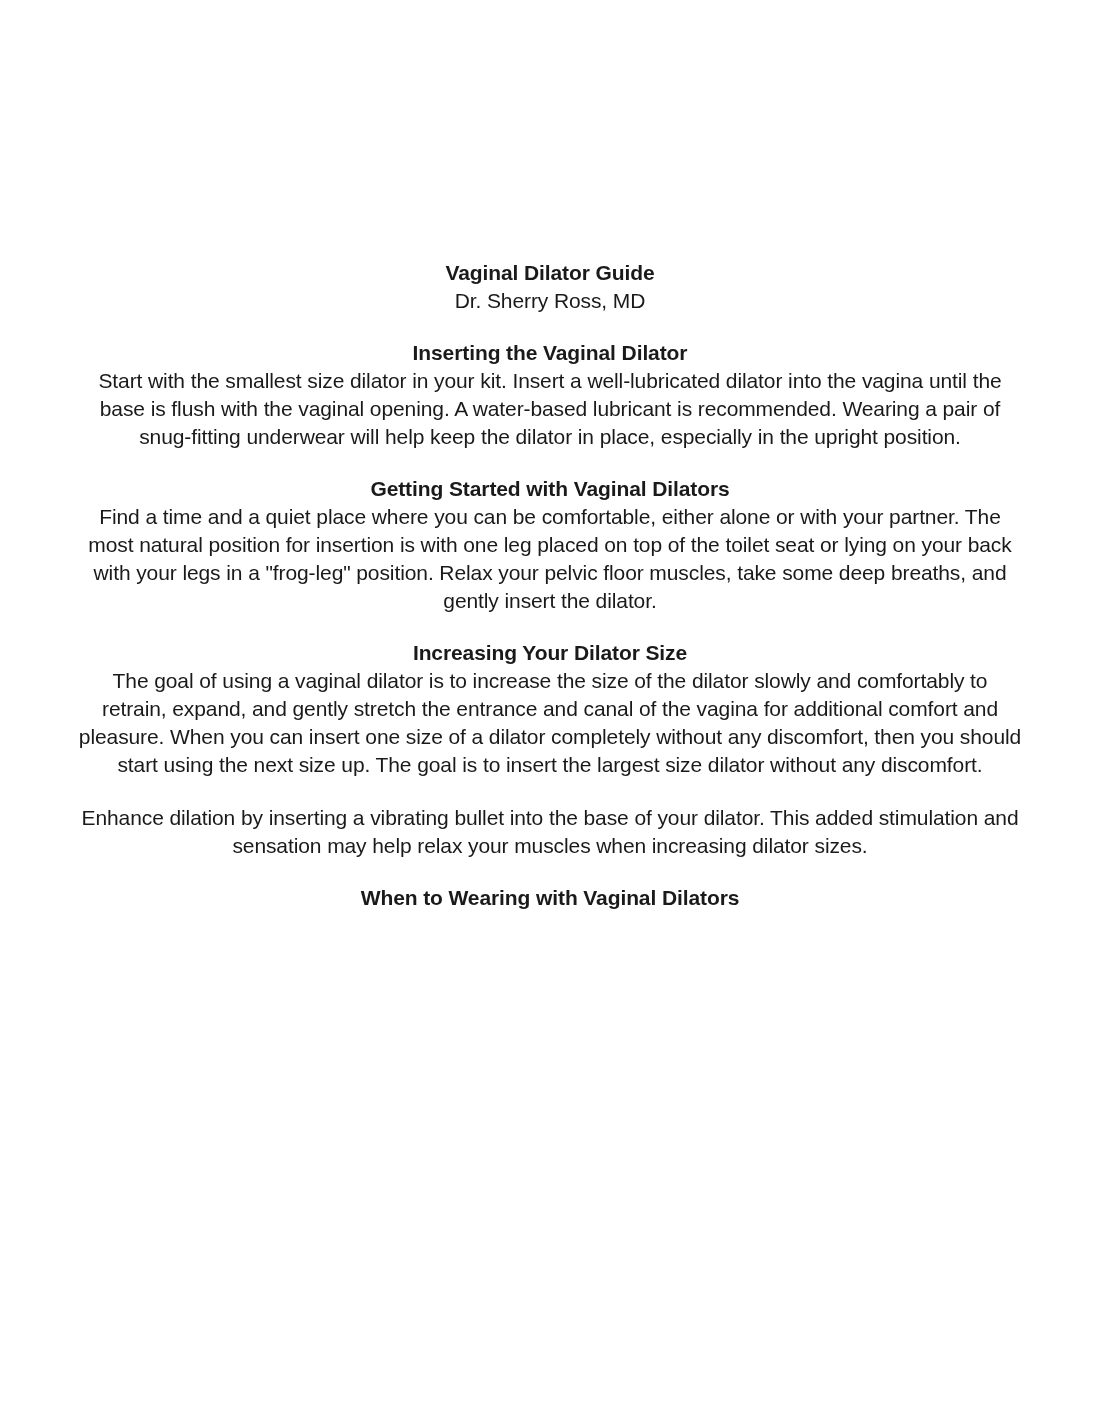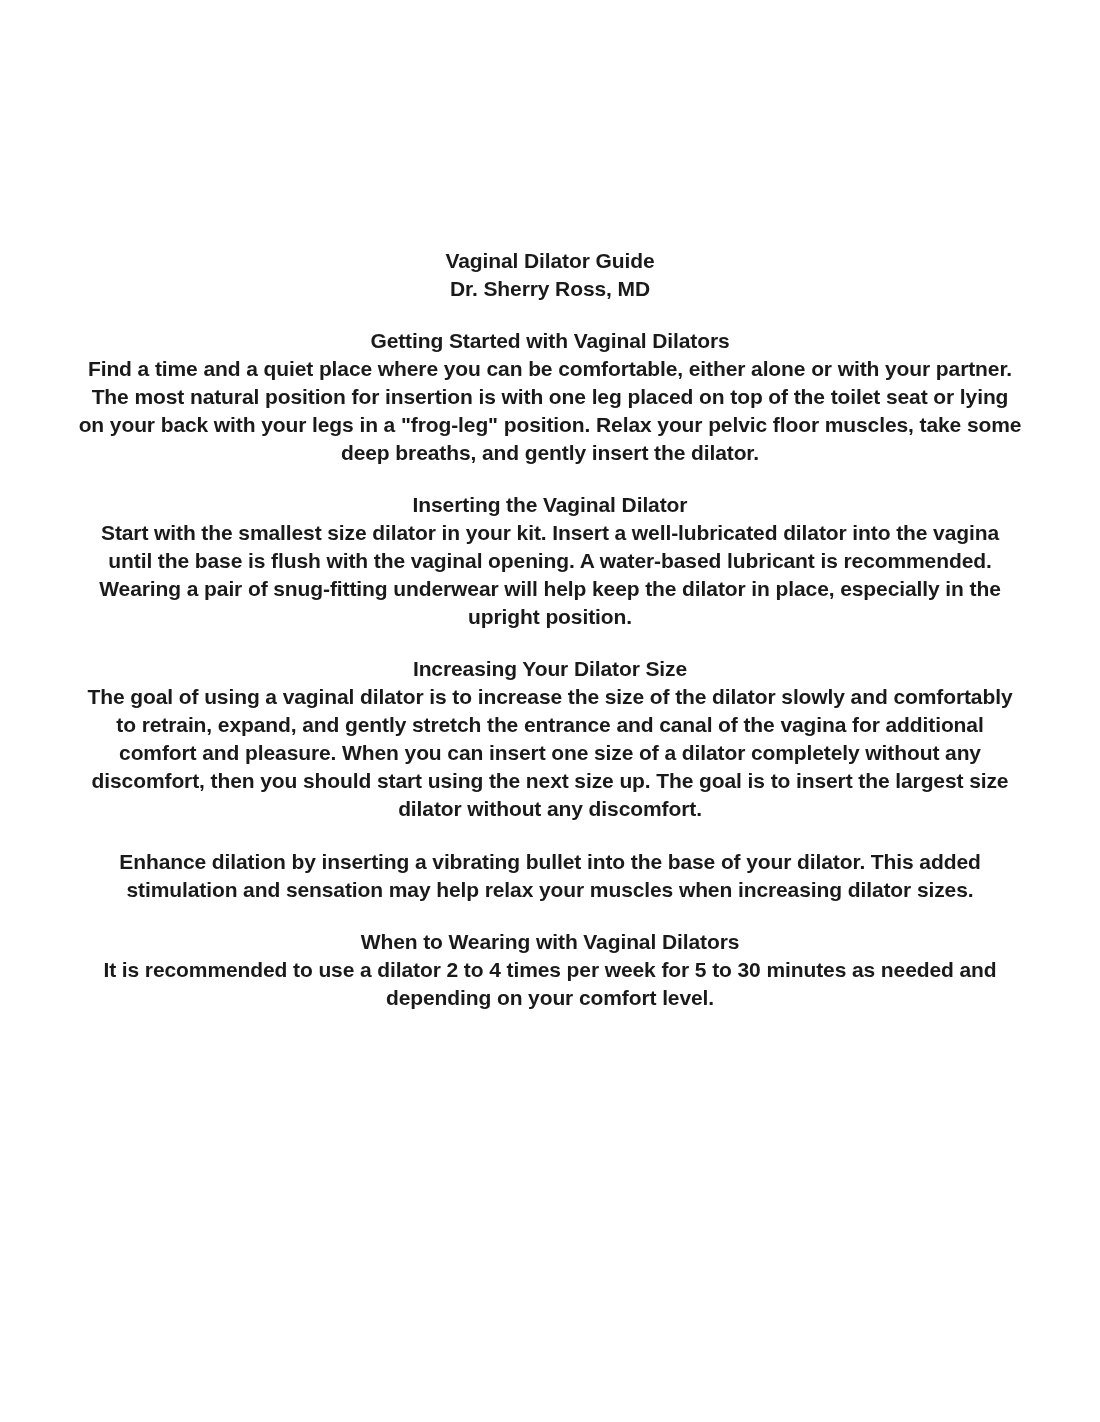--- a/index.html
+++ b/index.html
@@ -9,37 +9,36 @@
   body {
     width: 1100px;
     height: 1422px;
     background: #ffffff;
     font-family: "Liberation Sans", "DejaVu Sans", sans-serif;
     color: #1a1a1a;
     overflow: hidden;
   }
   .page-content {
     width: 945px;
-    margin: 0 auto;
+    margin: 12px auto;
     padding-top: 247px;
     text-align: center;
     font-size: 21px;
     line-height: 28px;
     letter-spacing: -0.1px;
   }
   .doc-title,
   .section-heading {
     font-size: 21px;
     line-height: 28px;
     margin: 0;
     font-weight: 700;
   }
   p {
     margin: 0;
-    font-weight: bold;
   }
   .section {
     margin-top: 24px;
   }
   .para + .para {
     margin-top: 25px;
   }
   .footer-note {
     margin-top: 27px;
   }
@@ -48,34 +47,33 @@
 <body>
 
 <div class="page-content">
 
   <header>
     <h1 class="doc-title">Vaginal Dilator Guide</h1>
     <p class="doc-author">Dr. Sherry Ross, MD</p>
   </header>
 
   <section class="section">
-    <h2 class="section-heading">Getting Started with Vaginal Dilators</h2>
-    <p class="para">Find a time and a quiet place where you can be comfortable, either alone or with your partner. The most natural position for insertion is with one leg placed on top of the toilet seat or lying on your back with your legs in a "frog-leg" position. Relax your pelvic floor muscles, take some deep breaths, and gently insert the dilator.</p>
+    <h2 class="section-heading">Inserting the Vaginal Dilator</h2>
+    <p class="para">Start with the smallest size dilator in your kit. Insert a well-lubricated dilator into the vagina until the base is flush with the vaginal opening. A water-based lubricant is recommended. Wearing a pair of snug-fitting underwear will help keep the dilator in place, especially in the upright position.</p>
   </section>
 
   <section class="section">
-    <h2 class="section-heading">Inserting the Vaginal Dilator</h2>
-    <p class="para">Start with the smallest size dilator in your kit. Insert a well-lubricated dilator into the vagina until the base is flush with the vaginal opening. A water-based lubricant is recommended. Wearing a pair of snug-fitting underwear will help keep the dilator in place, especially in the upright position.</p>
+    <h2 class="section-heading">Getting Started with Vaginal Dilators</h2>
+    <p class="para">Find a time and a quiet place where you can be comfortable, either alone or with your partner. The most natural position for insertion is with one leg placed on top of the toilet seat or lying on your back with your legs in a "frog-leg" position. Relax your pelvic floor muscles, take some deep breaths, and gently insert the dilator.</p>
   </section>
 
   <section class="section">
     <h2 class="section-heading">Increasing Your Dilator Size</h2>
     <p class="para">The goal of using a vaginal dilator is to increase the size of the dilator slowly and comfortably to retrain, expand, and gently stretch the entrance and canal of the vagina for additional comfort and pleasure. When you can insert one size of a dilator completely without any discomfort, then you should start using the next size up. The goal is to insert the largest size dilator without any discomfort.</p>
     <p class="para">Enhance dilation by inserting a vibrating bullet into the base of your dilator. This added stimulation and sensation may help relax your muscles when increasing dilator sizes.</p>
   </section>
 
   <section class="section">
     <h2 class="section-heading">When to Wearing with Vaginal Dilators</h2>
-    <p class="para">It is recommended to use a dilator 2 to 4 times per week for 5 to 30 minutes as needed and depending on your comfort level.</p>
   </section>
 
 
 </div>
 
 </body></html>

